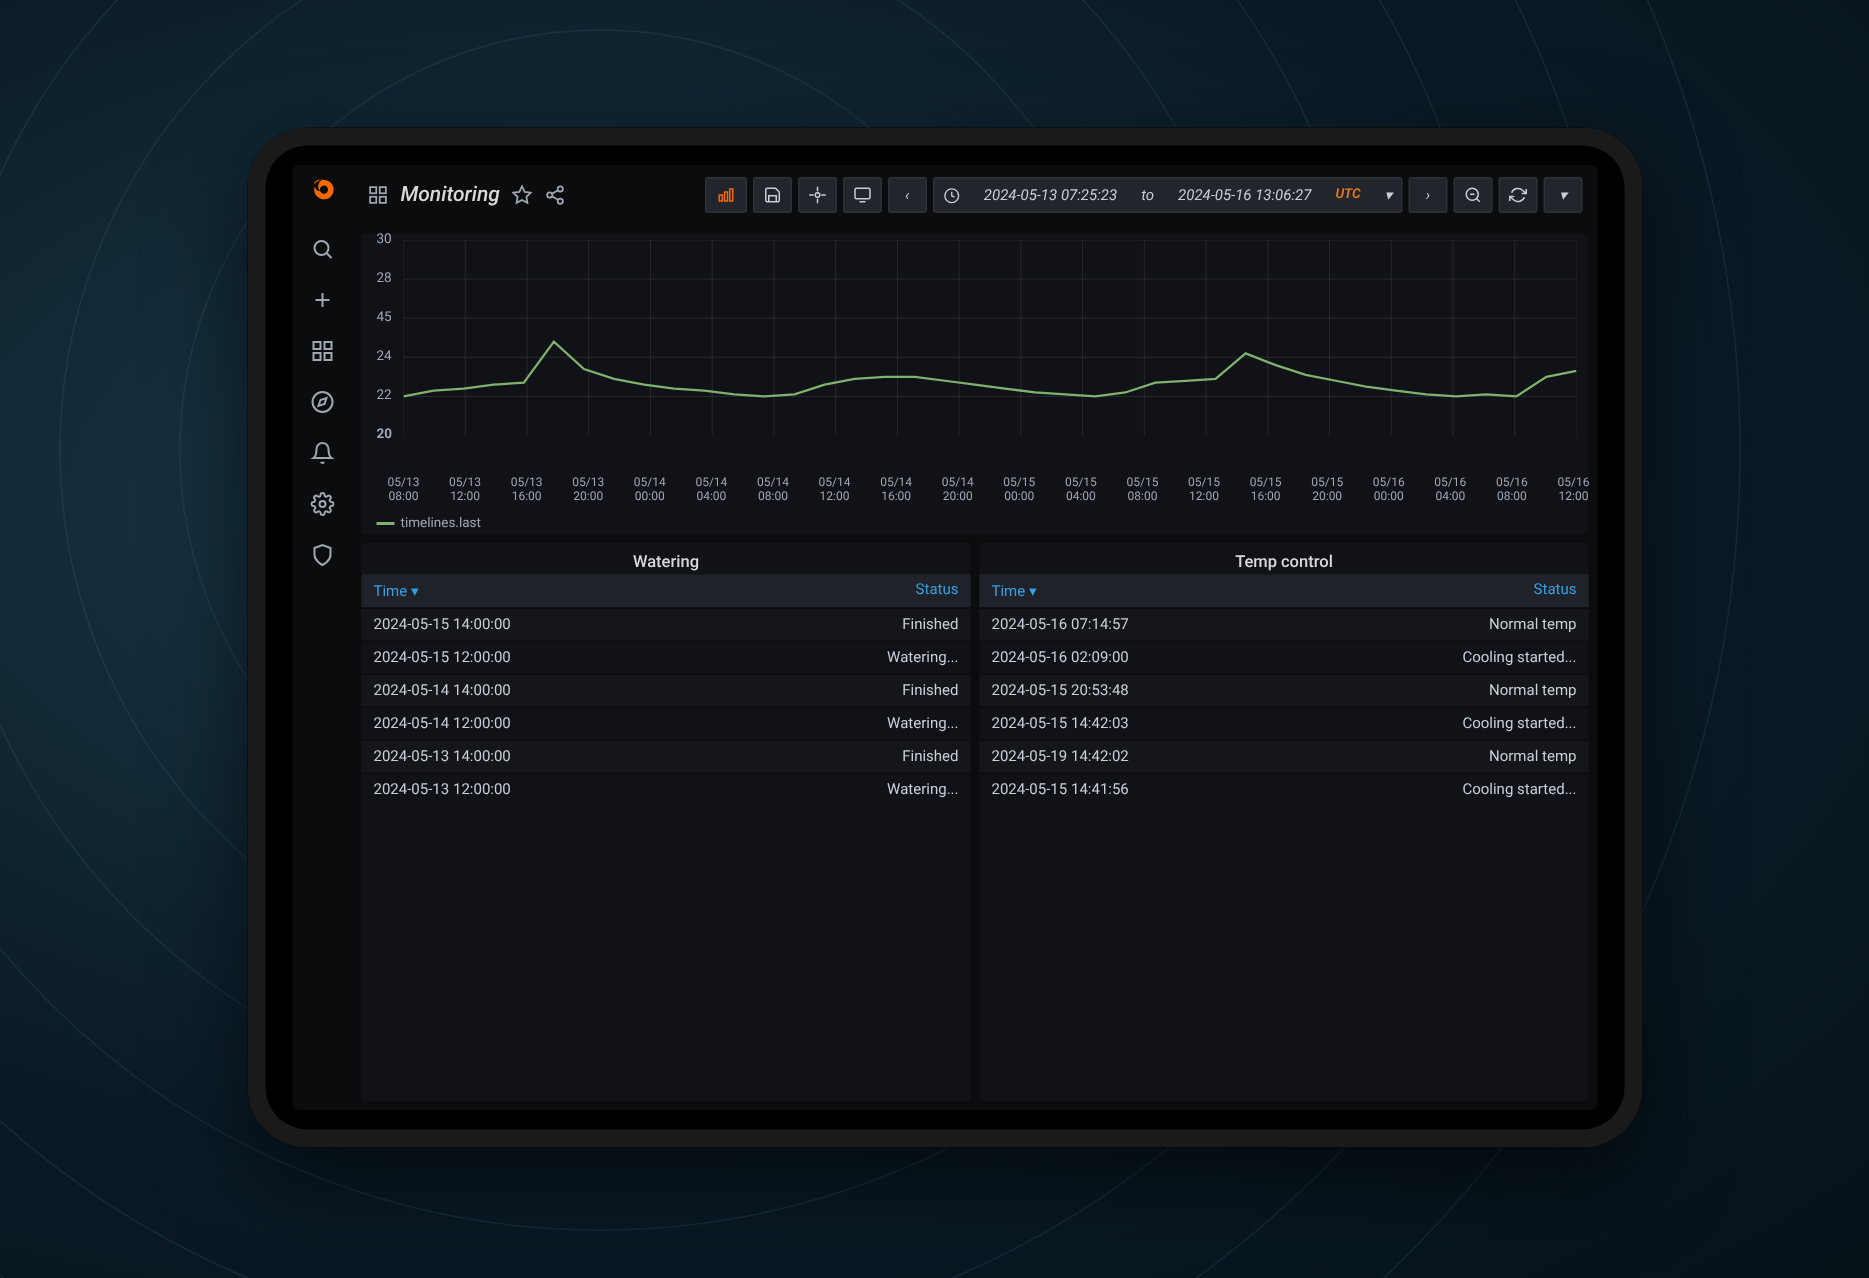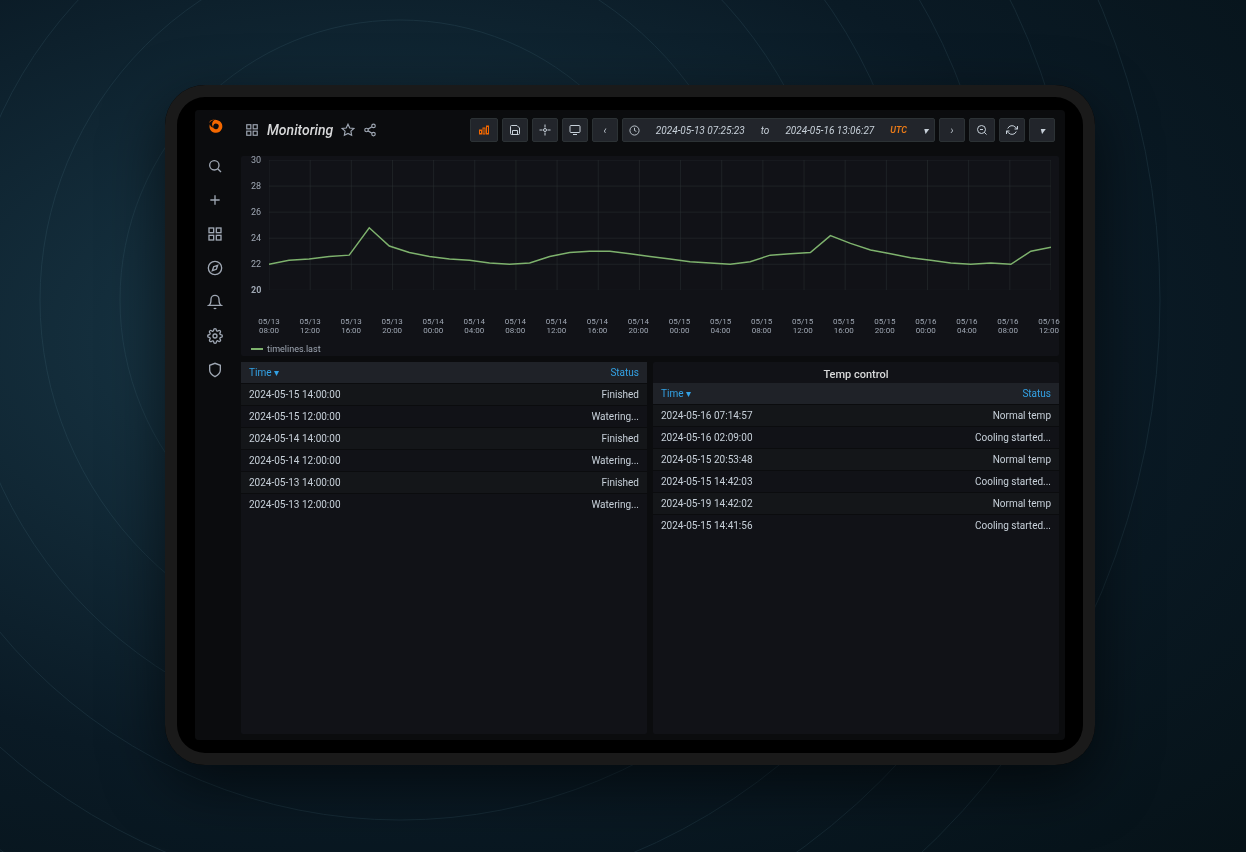--- a/index.html
+++ b/index.html
@@ -190,21 +190,21 @@
   </div>
 </div>
 
 <div class="content">
 
 <div class="panel chart-panel">
   <div class="chart-area">
     <div id="yticks">
                 <div class="ytick" style="top: 4px;">30</div>
                 <div class="ytick" style="top: 30px;">28</div>
-                <div class="ytick" style="top: 56px;">26</div>
+                <div class="ytick" style="top: 56px;">45</div>
                 <div class="ytick" style="top: 82px;">24</div>
                 <div class="ytick" style="top: 108px;">22</div>
                 <div class="ytick" style="top: 134px; font-weight: bold;">20</div>
               </div>
     <svg class="chart-svg" id="chartsvg" viewBox="0 0 780 130" preserveAspectRatio="none">
       <g id="grid" stroke="#2c3235" stroke-width="0.5">
                   <line x1="0" x2="780" y1="0" y2="0"></line>
                   <line x1="0" x2="780" y1="26" y2="26"></line>
                   <line x1="0" x2="780" y1="52" y2="52"></line>
                   <line x1="0" x2="780" y1="78" y2="78"></line>
@@ -278,20 +278,21 @@
     <div class="legend">
                 <span class="swatch"></span>
                 <span>timelines.last</span>
               </div>
   </div>
 </div>
 
 <div class="tables">
 
 <div class="panel table-panel">
+  <div class="panel-title">Watering</div>
   <div class="table-header">
     <span class="th-time"><span>Time</span> ▾</span>
     <span class="th-status">Status</span>
   </div>
   <div id="watering-rows">
                 <div class="table-row">
                   <span class="td-time">2024-05-15 14:00:00</span>
                   <span class="td-status">Finished</span>
                 </div>
                 <div class="table-row">

